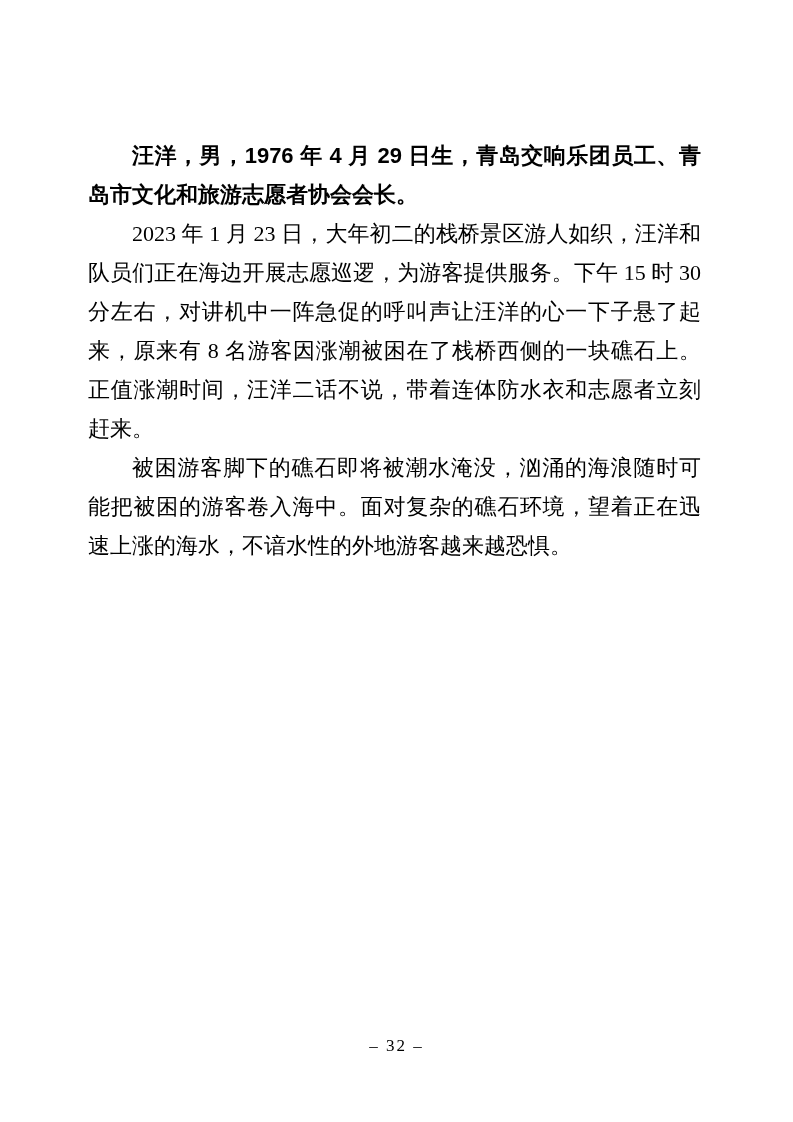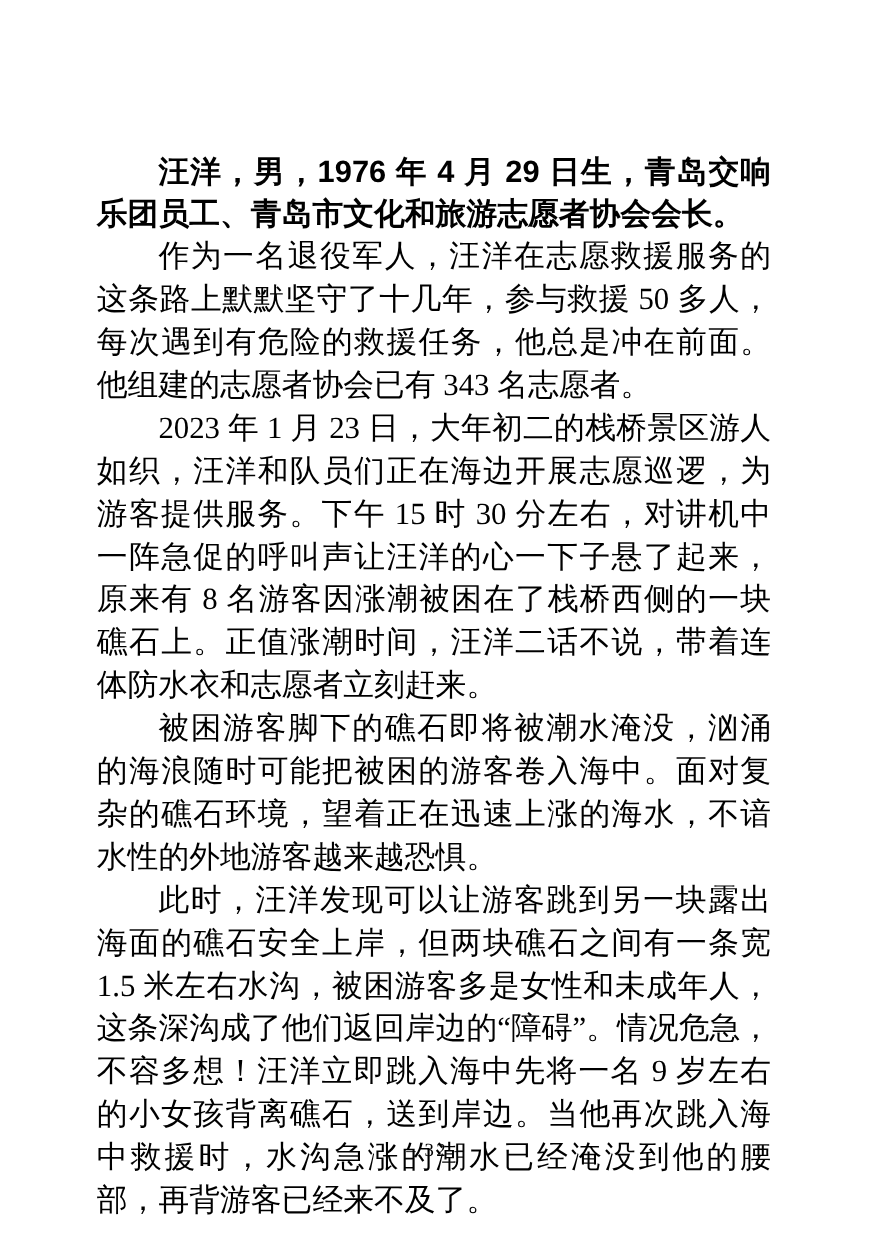--- a/index.html
+++ b/index.html
@@ -17,21 +17,21 @@
     width: 793px;
     height: 1122px;
     background: #ffffff;
     overflow: hidden;
   }
   .content {
     position: absolute;
     top: 136px;
     left: 88px;
     width: 613px;
-    font-size: 28px;
+    font-size: 22px;
     line-height: 39px;
     color: #000000;
     text-align: justify;
   }
   .para {
     margin: 0;
     padding: 0;
     text-indent: 2em;
     word-break: break-all;
   }
@@ -52,21 +52,19 @@
     letter-spacing: 2px;
     font-family: "Liberation Serif", "DejaVu Serif", serif;
   }
 </style>
 </head>
 <body>
 
 <div class="page">
   <div class="content">
       <p class="para bold">汪洋，男，1976 年 4 月 29 日生，青岛交响乐团员工、青岛市文化和旅游志愿者协会会长。</p>
-      <p class="para normal">作为一名退役军人，汪洋在志愿救援服务的这条路上默默坚守了十几年，参与救援 50 多人，每次遇到有危险的救援任务，他总是冲在前面。他组建的志愿者协会已有 343 名志愿者。</p>
       <p class="para normal">2023 年 1 月 23 日，大年初二的栈桥景区游人如织，汪洋和队员们正在海边开展志愿巡逻，为游客提供服务。下午 15 时 30 分左右，对讲机中一阵急促的呼叫声让汪洋的心一下子悬了起来，原来有 8 名游客因涨潮被困在了栈桥西侧的一块礁石上。正值涨潮时间，汪洋二话不说，带着连体防水衣和志愿者立刻赶来。</p>
       <p class="para normal">被困游客脚下的礁石即将被潮水淹没，汹涌的海浪随时可能把被困的游客卷入海中。面对复杂的礁石环境，望着正在迅速上涨的海水，不谙水性的外地游客越来越恐惧。</p>
-      <p class="para normal">此时，汪洋发现可以让游客跳到另一块露出海面的礁石安全上岸，但两块礁石之间有一条宽 1.5 米左右水沟，被困游客多是女性和未成年人，这条深沟成了他们返回岸边的“障碍”。情况危急，不容多想！汪洋立即跳入海中先将一名 9 岁左右的小女孩背离礁石，送到岸边。当他再次跳入海中救援时，水沟急涨的潮水已经淹没到他的腰部，再背游客已经来不及了。</p>
     </div>
   <div class="footer">
     <span>– 32 –</span>
   </div>
 </div>
 
 </body></html>

